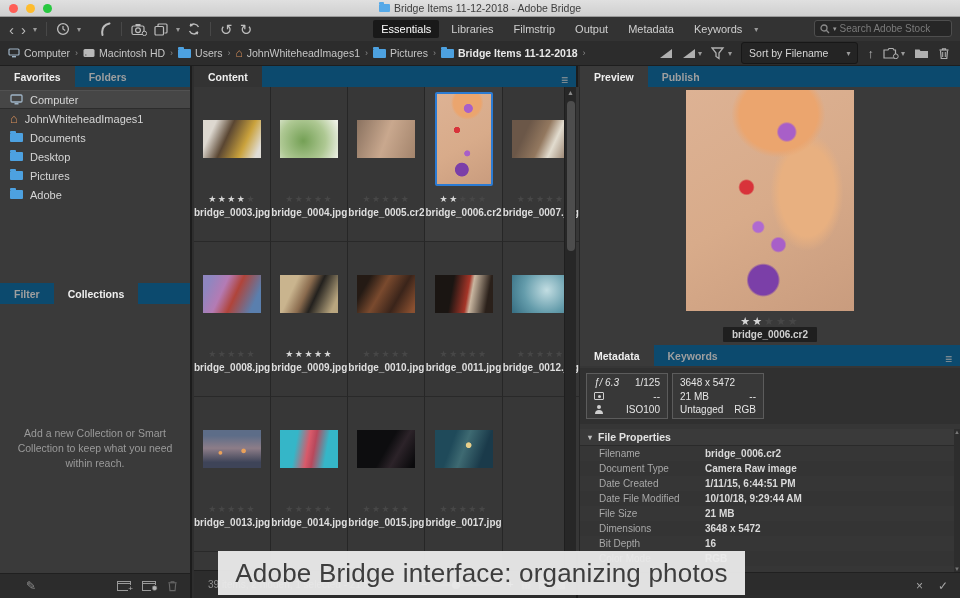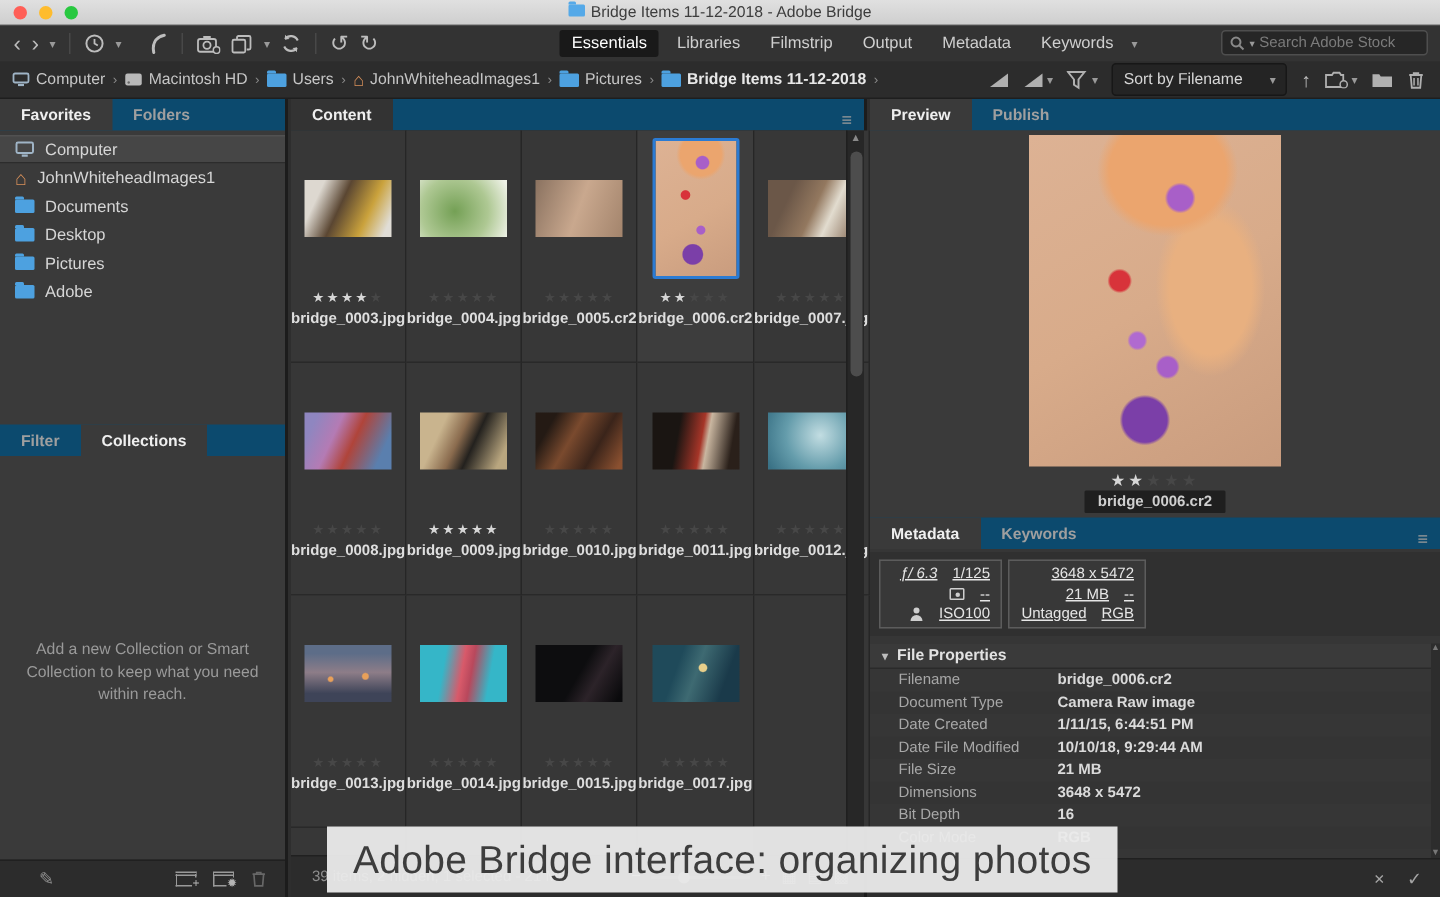--- a/index.html
+++ b/index.html
@@ -117,21 +117,21 @@
       radial-gradient(ellipse 34% 42% at 72% 46%,#e8b080 0 48%,rgba(0,0,0,0) 64%),
       linear-gradient(150deg,#ddb294,#d8ab8a 50%,#c99c7e); }
   .preview-stars { margin-top:3px; letter-spacing:2px; }
   .preview-stars .star { font-size:11px; }
   .preview-fname { margin-top:1px; background:#1f1f1f; color:#cfcfcf; font-size:10px; font-weight:bold; padding:2px 9px; border-radius:1px; }
 
   
   .meta-tabbar { position:absolute; top:279px; left:0; width:100%; }
   .placard { position:absolute; top:302px; left:0; width:100%; height:56px; background:#303030; display:flex; gap:4px; padding:5px 6px; }
   .pcard { border:1px solid #5c5c5c; background:#383838; color:#e6e6e6; font-size:10px; padding:3px 7px; display:flex; flex-direction:column; justify-content:space-between; }
-  .pcard .prow { display:flex; justify-content:flex-end; gap:10px; align-items:center;text-decoration:underline; }
+  .pcard .prow { display:flex; justify-content:space-between; gap:10px; align-items:center; }
   .pcard.c1 { width:82px; } .pcard.c2 { width:92px; }
   .meter-ic { display:inline-block; width:10px; height:8px; border:1px solid #cfcfcf; border-radius:1px; position:relative; }
   .meter-ic:after { content:""; position:absolute; left:2.5px; top:1.5px; width:3px; height:3px; border-radius:50%; background:#cfcfcf; }
   .person-ic { display:inline-block; width:10px; height:9px; position:relative; }
   .person-ic:before { content:""; position:absolute; left:3px; top:0; width:4px; height:4px; border-radius:50%; background:#cfcfcf; }
   .person-ic:after { content:""; position:absolute; left:1px; bottom:0; width:8px; height:4px; border-radius:4px 4px 0 0; background:#cfcfcf; }
   .fileprops { position:absolute; top:363px; left:0; right:6px; bottom:26px; overflow:hidden; }
   .fp-header { display:flex; align-items:center; gap:6px; height:17px; padding-left:8px; font-size:10.5px; font-weight:bold; color:#e2e2e2; background:#3a3a3a; border-bottom:1px solid #2a2a2a; }
   .fp-chev { font-size:8px; color:#bdbdbd; }
   .fp-row { display:flex; height:15px; align-items:center; font-size:10px; }

